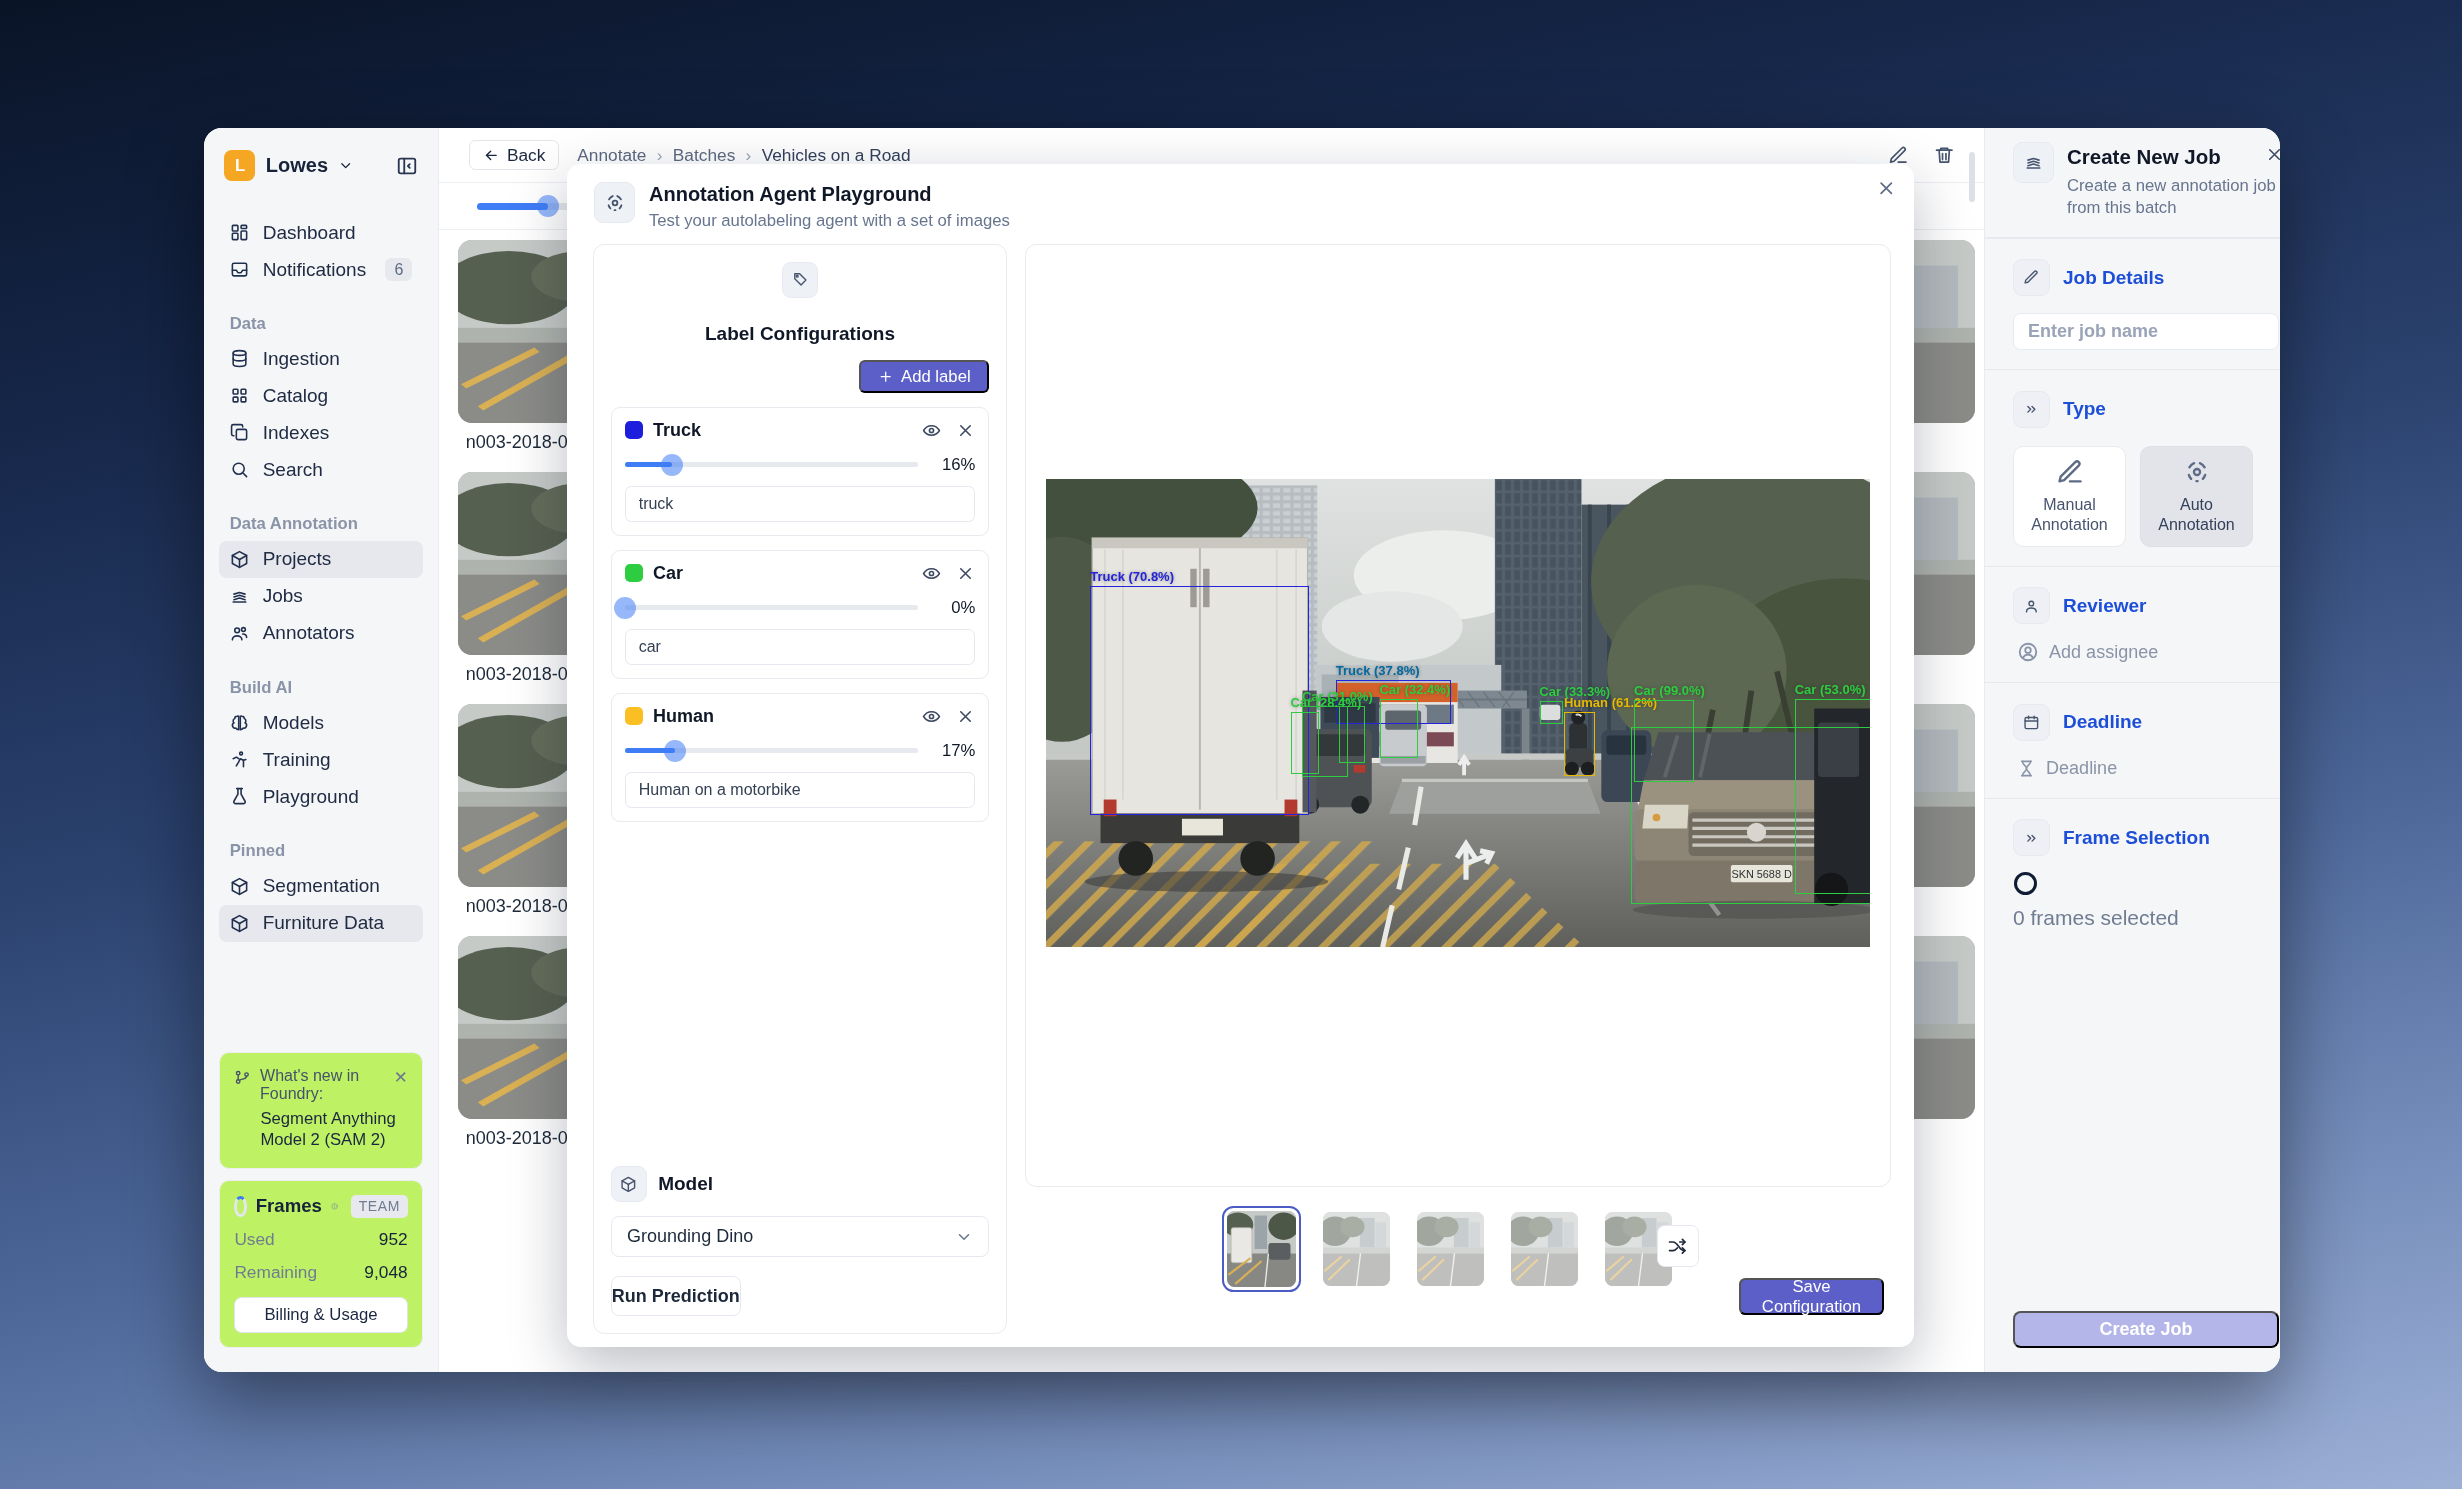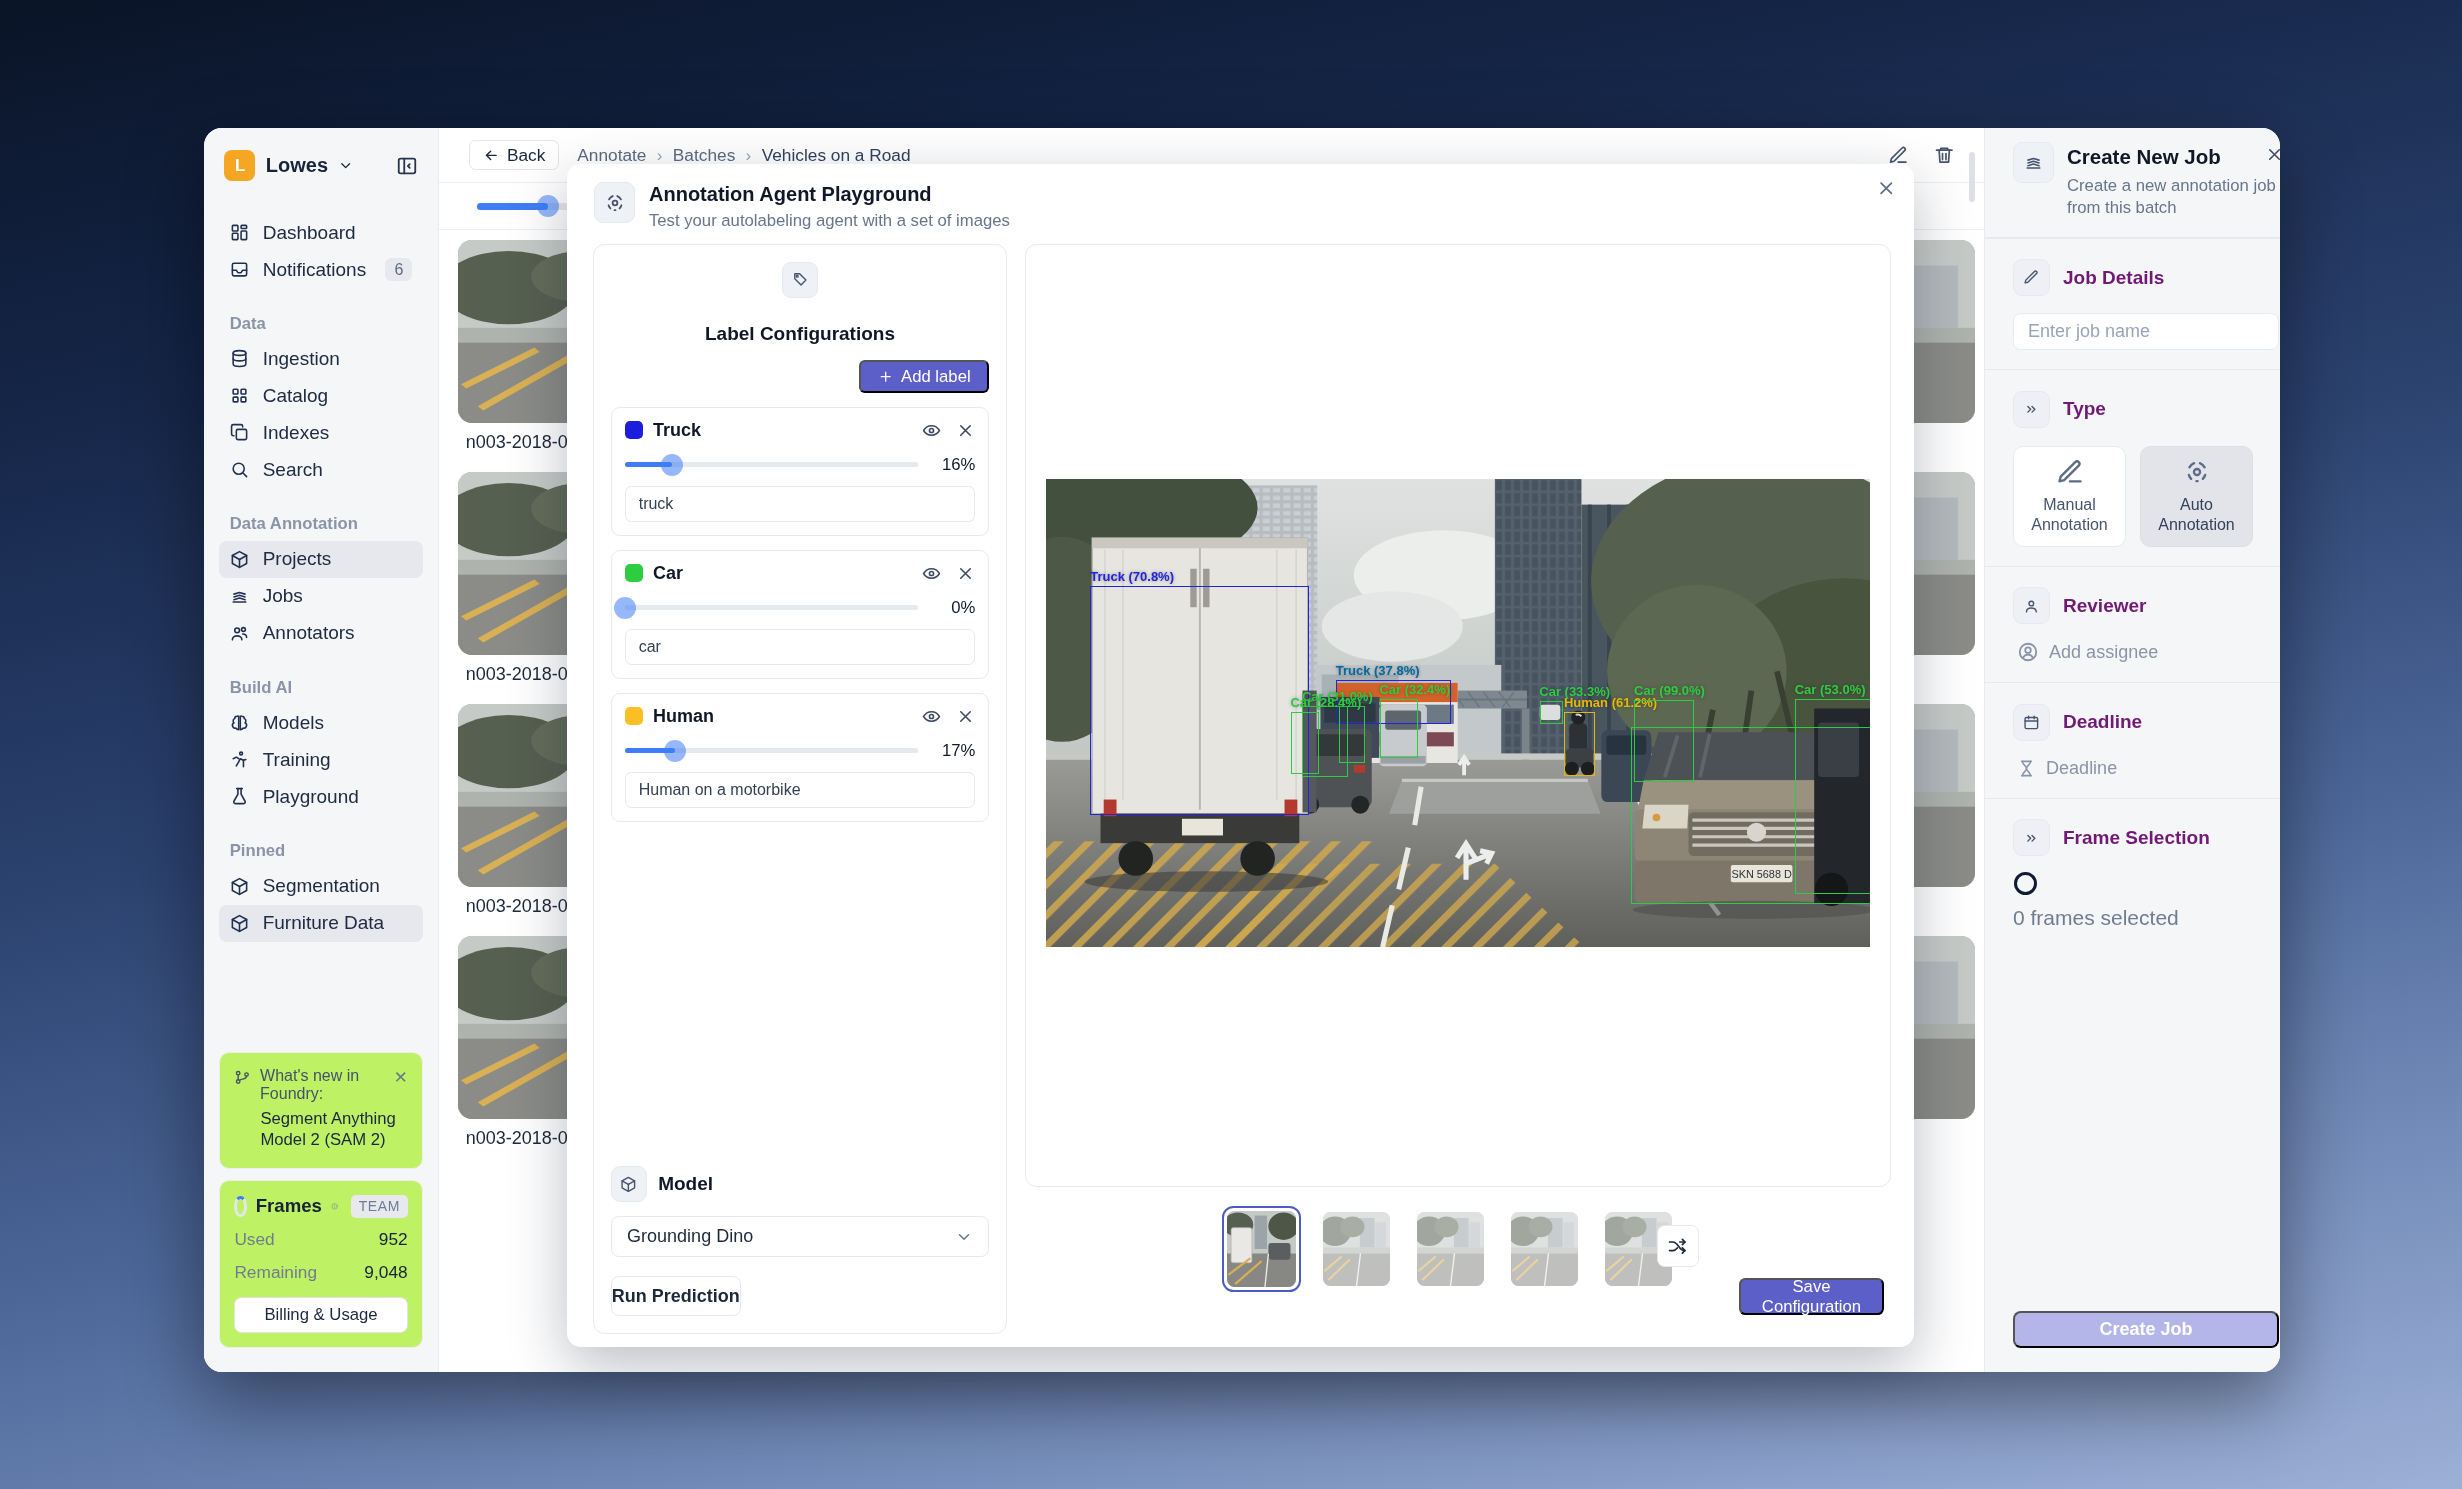--- a/index.html
+++ b/index.html
@@ -108,22 +108,22 @@
 
   
   .panel { flex:1; background:#f5f6f8; border-left:1.3px solid #e9ebee; padding:14px 28px 24.4px; display:flex; flex-direction:column; position:relative; }
   .p-head { display:flex; gap:13px; }
   .p-title { font-size:20.5px; font-weight:700; color:#101828; margin-top:2.6px; }
   .p-sub { font-size:16.7px; color:#67758e; margin-top:6.4px; line-height:1.3; width:212px; }
   .p-close { position:absolute; right:23px; top:16.7px; color:#3d4961; }
   .p-div { height:1.3px; background:#e7e9ee; margin:19px -28px 0; }
   .p-sec-head { display:flex; align-items:center; gap:13px; margin-top:20.5px; }
   .p-sec-head .icon-tile { width:37px; height:37px; background:#eef0f5; }
-  .p-sec-title { font-size:19px; font-weight:600; color:#701a75; }
-  .p-input { margin-top:16.7px; height:37px; background:#fff; border:1.3px solid #e7eaef; border-radius:7.7px; display:flex; align-items:center; padding:0 14px; font-size:18px; color:#9aa4b8; }
+  .p-sec-title { font-size:19px; font-weight:600; color:#1d4ed8; }
+  .p-input { margin-top:16.7px; height:37px; background:#fff; border:1.3px solid #e7eaef; border-radius:7.7px; display:flex; align-items:center; padding:0 14px; font-size:18px; color:#9aa4b8;font-weight:bold; }
   .type-row { display:flex; gap:14px; margin-top:18px; }
   .type-card { width:113px; height:101px; border-radius:10.3px; display:flex; flex-direction:column; align-items:center; justify-content:center; gap:9px; font-size:16px; color:#33415c; text-align:center; line-height:1.2; }
   .type-card.manual { background:#fff; border:1.3px solid #e7eaef; color:#47546e; }
   .type-card.auto { background:#e2e4ea; border:1.3px solid #dcdfe6; }
   .type-card .tic { color:#5d6b85; }
   .p-subrow { display:flex; align-items:center; gap:10.3px; margin-top:16.7px; font-size:18px; color:#8a94a8; padding-left:3.8px; }
   .fs-circle { width:23px; height:23px; border:3.2px solid #0f1c33; border-radius:50%; margin-top:15.4px; margin-left:1.3px; }
   .fs-text { font-size:21px; color:#707c92; margin-top:11.5px; }
   .create-btn { margin-top:auto; height:37px; border-radius:7.7px; background:#b4b6e9; color:#fff; font-size:18px; font-weight:600; display:flex; align-items:center; justify-content:center; }
 

